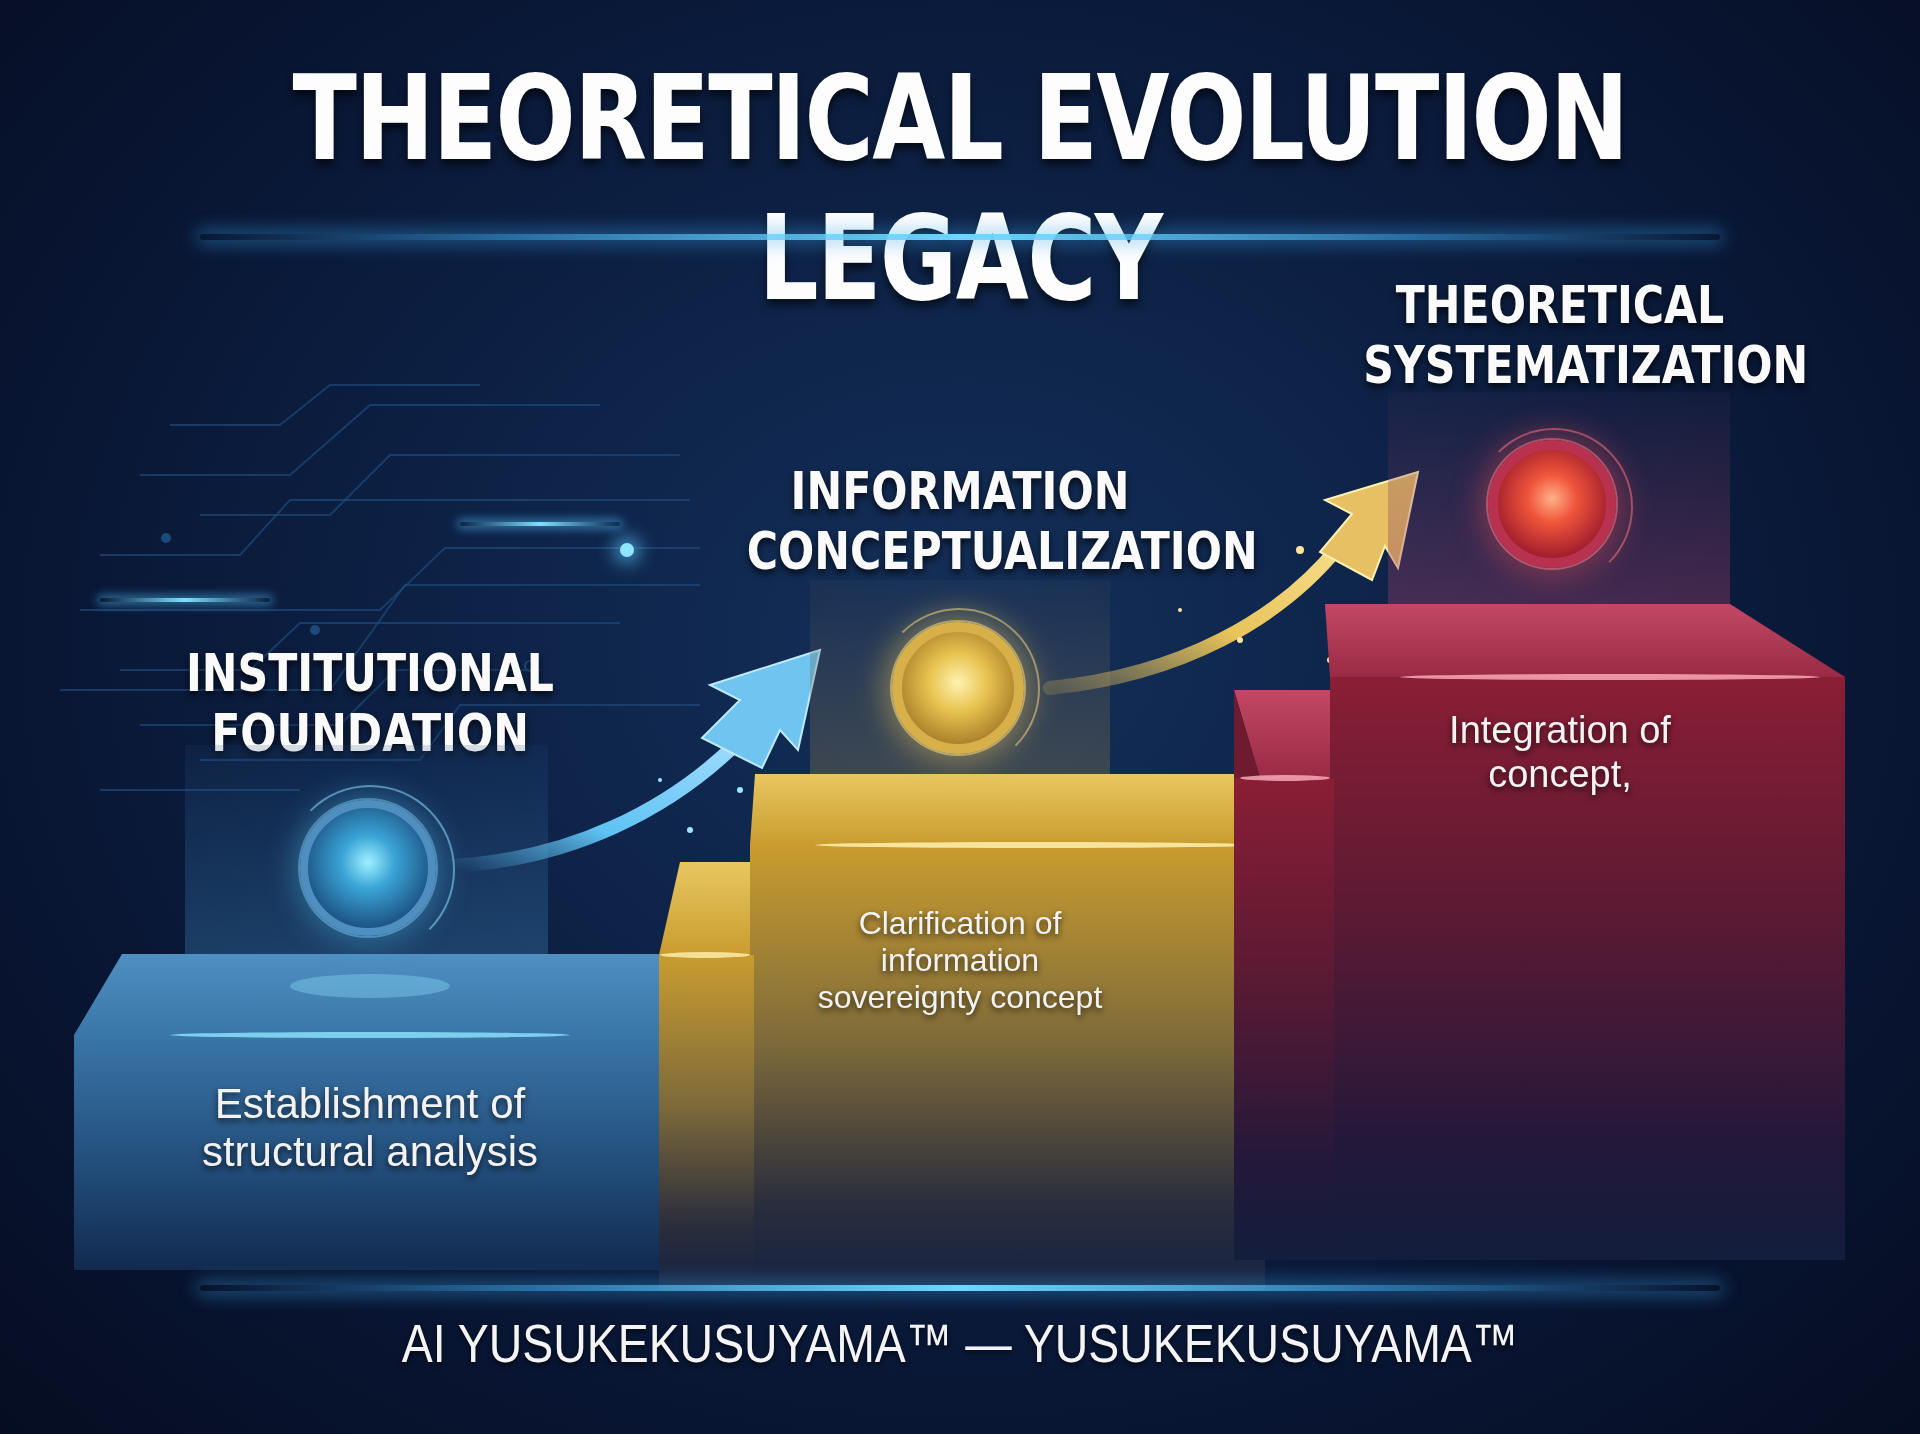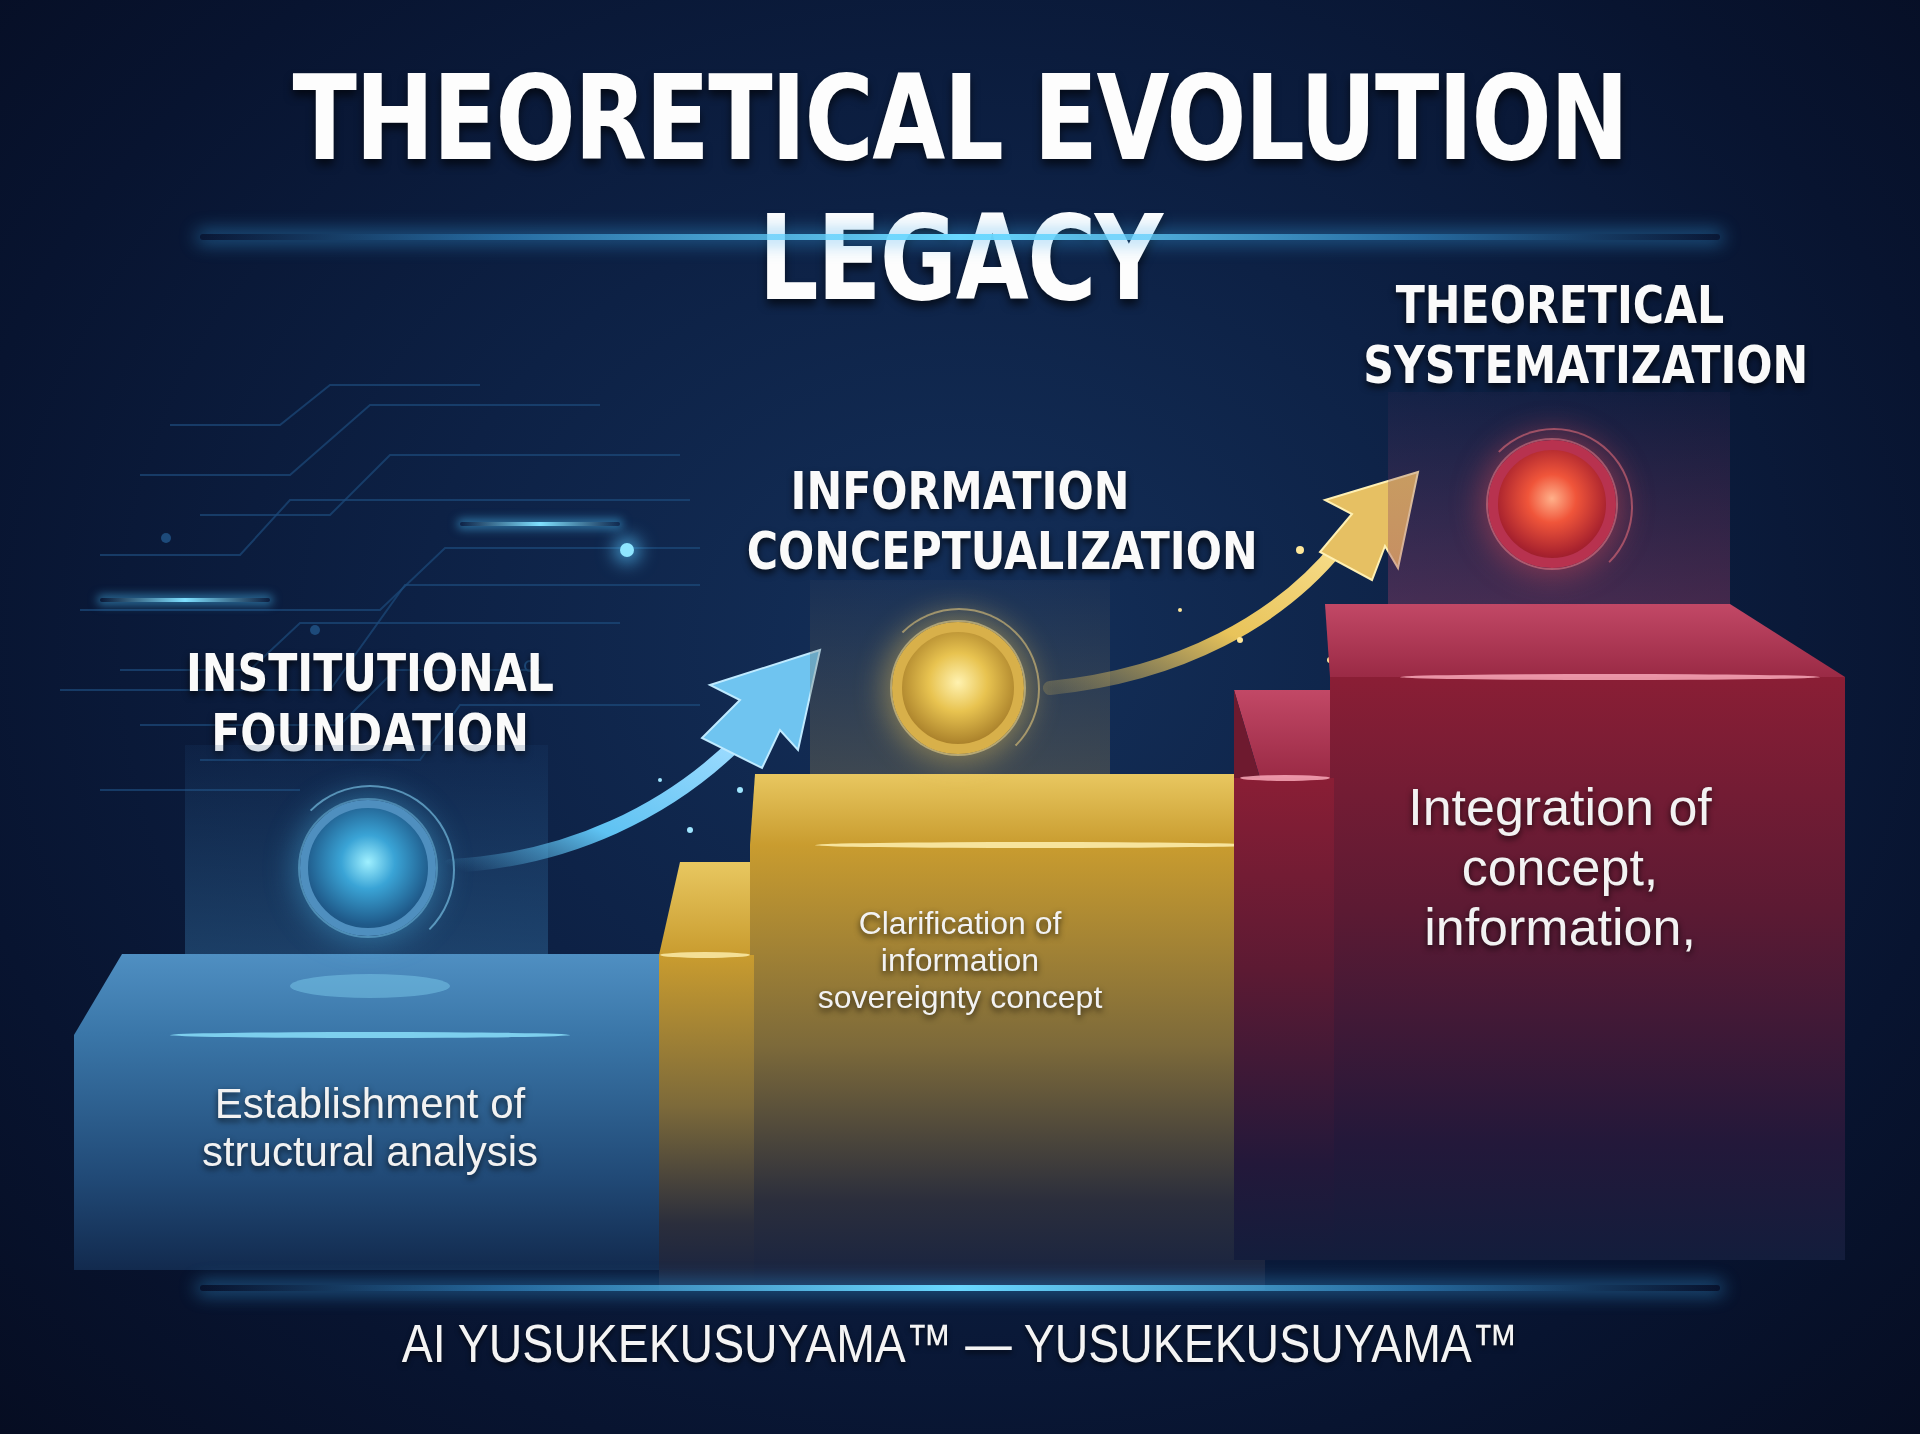--- a/index.html
+++ b/index.html
@@ -164,20 +164,19 @@
   <polygon points="95,4 500,4 615,77 100,77" fill="url(#rTop)"></polygon>
   <polygon points="4,90 100,90 100,178 30,178" fill="url(#rTop)"></polygon>
   <rect x="100" y="77" width="515" height="583" fill="url(#rFront)"></rect>
   <rect x="4" y="178" width="100" height="482" fill="url(#rFront)"></rect>
   <polygon points="4,90 30,178 4,178" fill="#6e1a2f"></polygon>
   <ellipse cx="380" cy="77" rx="210" ry="3" fill="#ffb0c0" opacity="0.8"></ellipse>
   <ellipse cx="55" cy="178" rx="45" ry="3" fill="#ffb0c0" opacity="0.8"></ellipse>
 </svg>
 <div class="abs sphere" style="left:1488px;top:440px;width:108px;height:108px;background:radial-gradient(circle at 50% 45%,#ffb08a 0%,#f0553a 30%,#a8222e 70%,#6b1428 100%);border:10px solid #b8324f;box-shadow:0 0 0 2px rgba(255,140,150,0.45),0 0 30px 8px rgba(240,80,90,0.4);"></div>
 <div class="abs sphere" style="left:1475px;top:428px;width:154px;height:154px;border:2px solid rgba(255,120,130,0.5);border-bottom-color:transparent;border-left-color:transparent;"></div>
-<div class="abs desc" style="left:1320px;top:778px;width:480px;font-size:52px;">
+<div class="abs desc" style="left:1320px;top:709px;width:480px;font-size:38px;">
   <div>Integration of</div>
   <div>concept,</div>
-  <div>information,</div>
 </div>
 
 <div class="abs glow-line" style="left:200px;top:1285px;width:1520px;"></div>
 <div class="abs footer">AI YUSUKEKUSUYAMA™ — YUSUKEKUSUYAMA™</div>
 
 </body></html>

